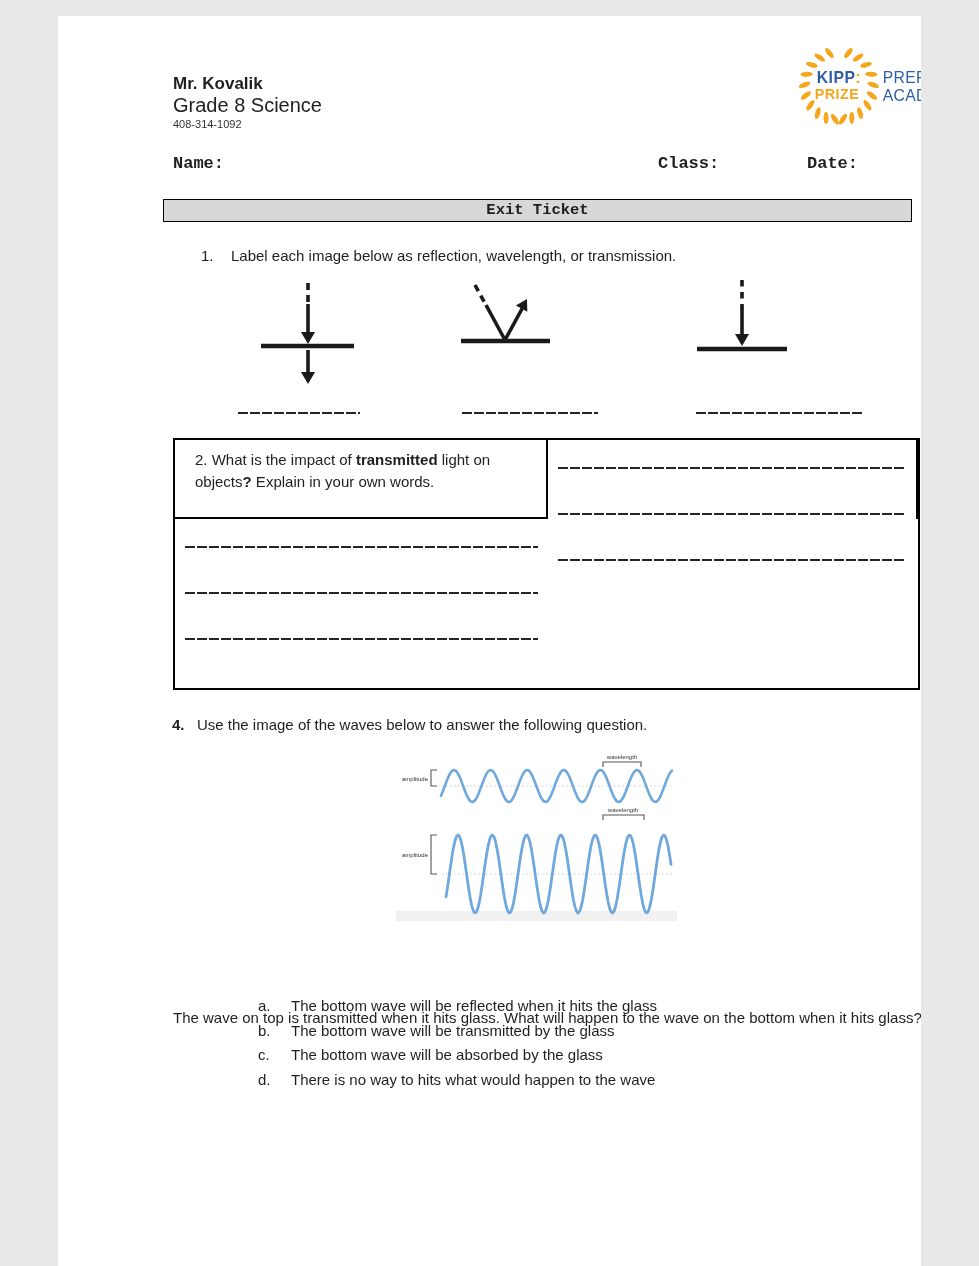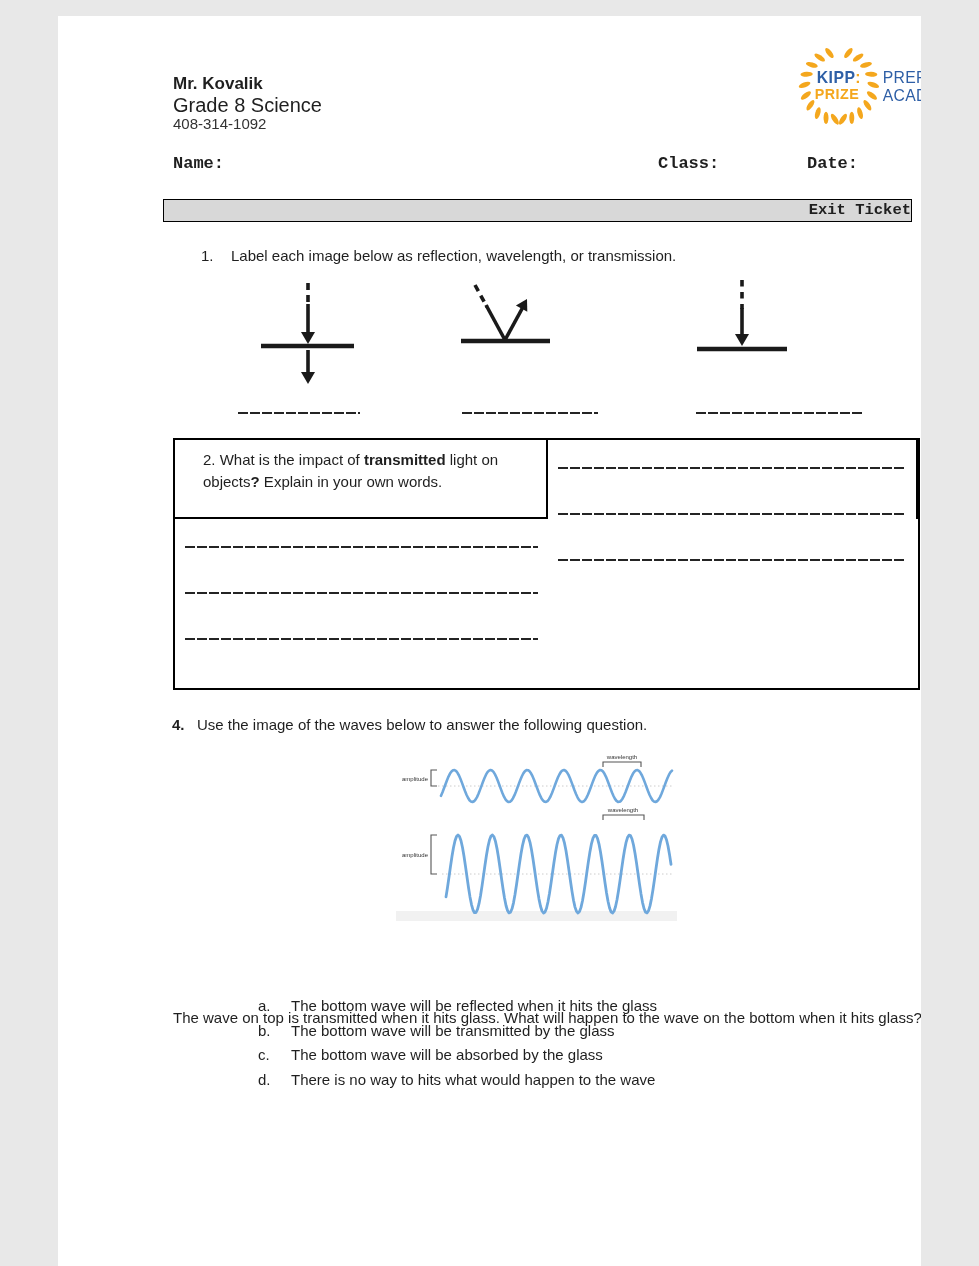--- a/index.html
+++ b/index.html
@@ -8,48 +8,48 @@
     position:relative; width:863px; height:1266px; background:#ffffff;
     font-family:"Liberation Sans","DejaVu Sans",sans-serif; color:#1f1f1f;
     overflow:hidden; margin:16px auto;
   }
   .abs { position:absolute; }
   .serif { font-family:Liberation Mono, monospace; }
 
   
   .teacher { font-size:17px; font-weight:bold; line-height:21px; }
   .course  { font-size:20px; line-height:22px; }
-  .phone   { font-size:15px; line-height:16px; color:#333; }
+  .phone   { font-size:11px; line-height:16px; color:#333; }
 
   
   .field-label { font-size:17px; font-weight:bold; }
 
   
   .banner {
     left:105px; top:183px; width:749px; height:23px;
     background:#d8d8d8; border:1.5px solid #000;
-    text-align:right; font-size:15.5px; font-weight:bold; line-height:20px;
+    text-align:center; font-size:15.5px; font-weight:bold; line-height:20px;
   }
 
   .qtext { font-size:15px; line-height:22px; }
   .qnum  { font-weight:bold; }
 
   
   .uline {
     height:2.4px;
     background:repeating-linear-gradient(90deg,#242424 0 10px,rgba(0,0,0,0) 10px 12px);
   }
 
   
   .tbl {
     left:115px; top:422px; width:747px; height:252px;
     border:2px solid #000; display:grid;
     grid-template-columns:373px 370px; grid-template-rows:79px 169px;
   }
-  .tbl .c { padding:9px 28px; font-size:15px; line-height:22px; }
+  .tbl .c { padding:9px 20px; font-size:15px; line-height:22px; }
   .tbl .br { border-right:2px solid #000; }
   .tbl .bb { border-bottom:2px solid #000; }
   .acell { position:relative; }
   .acell .uline { position:absolute; left:10px; right:10px; }
 
   
   .opt { display:flex; font-size:15px; line-height:24.5px; }
   .opt .letter { width:33px; flex:none; }
 
   svg text { font-family:"Liberation Sans","DejaVu Sans",sans-serif; }

